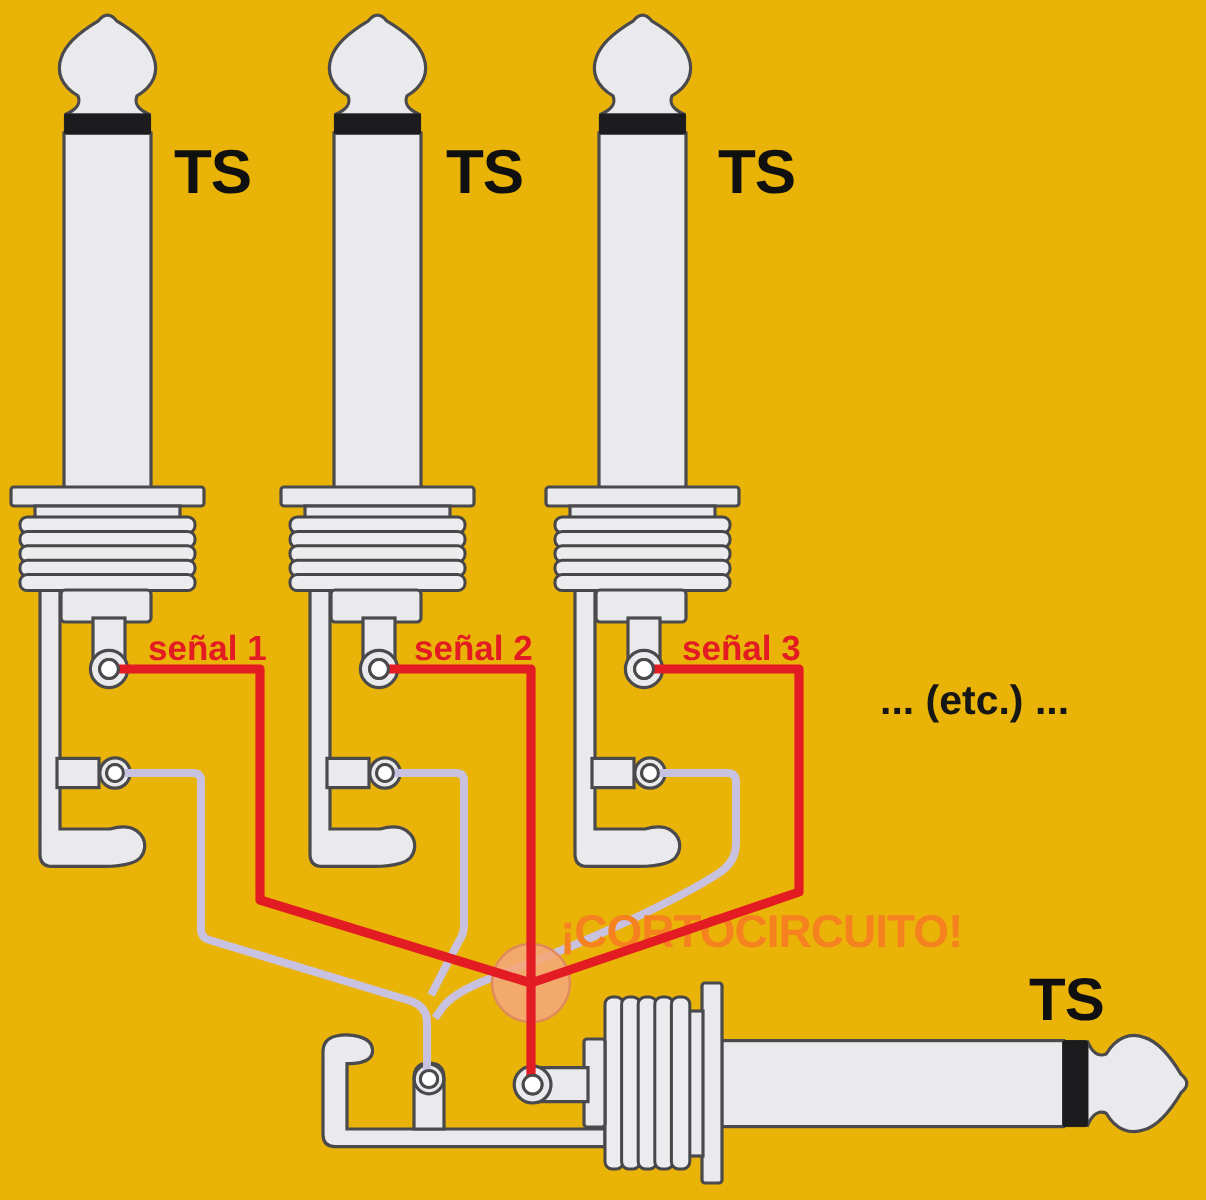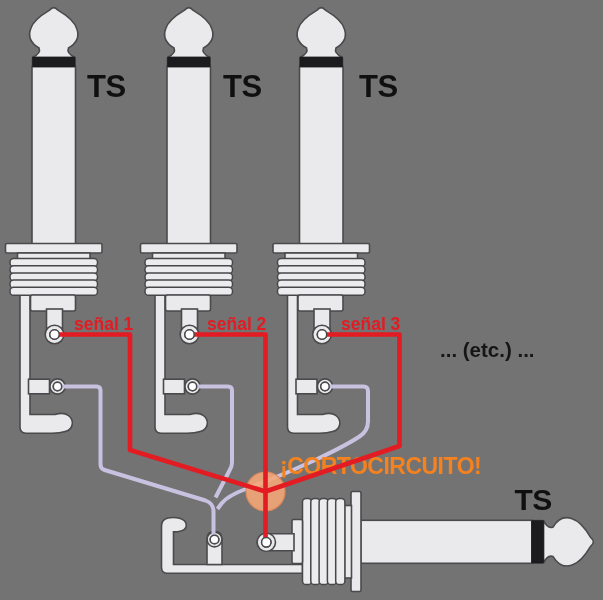--- a/index.html
+++ b/index.html
@@ -1,16 +1,16 @@
 <!DOCTYPE html>
 <html><head>
 <meta charset="utf-8">
 <style>
   html,body{margin:0;padding:0;background:#ffffff;}
-  .stage{position:relative;width:603px;height:600px;background:#737373;overflow:hidden;
+  .stage{position:relative;width:603px;height:600px;background:#eab308;overflow:hidden;
          font-family:"Liberation Sans", sans-serif;}
   svg{display:block}
   .plugfill{fill:#eaeaec;stroke:#4a4a4d;stroke-width:1.6;}
   .ridge{fill:#ececee;stroke:#47474a;stroke-width:1.5;}
   .band{fill:#1c1c1e;stroke:#1c1c1e;stroke-width:.5;}
   .hole{fill:#ffffff;stroke:#4a4a4d;stroke-width:1.5;}
   .gwire{fill:none;stroke:#c8c1e0;stroke-width:4;stroke-linejoin:round;}
   .rwire{fill:none;stroke:#e31b22;stroke-width:4.6;stroke-linejoin:round;}
   text{font-family:"Liberation Sans", sans-serif;font-weight:bold;}
   .ts-label{font-size:31px;fill:#101010;letter-spacing:-.5px;}

